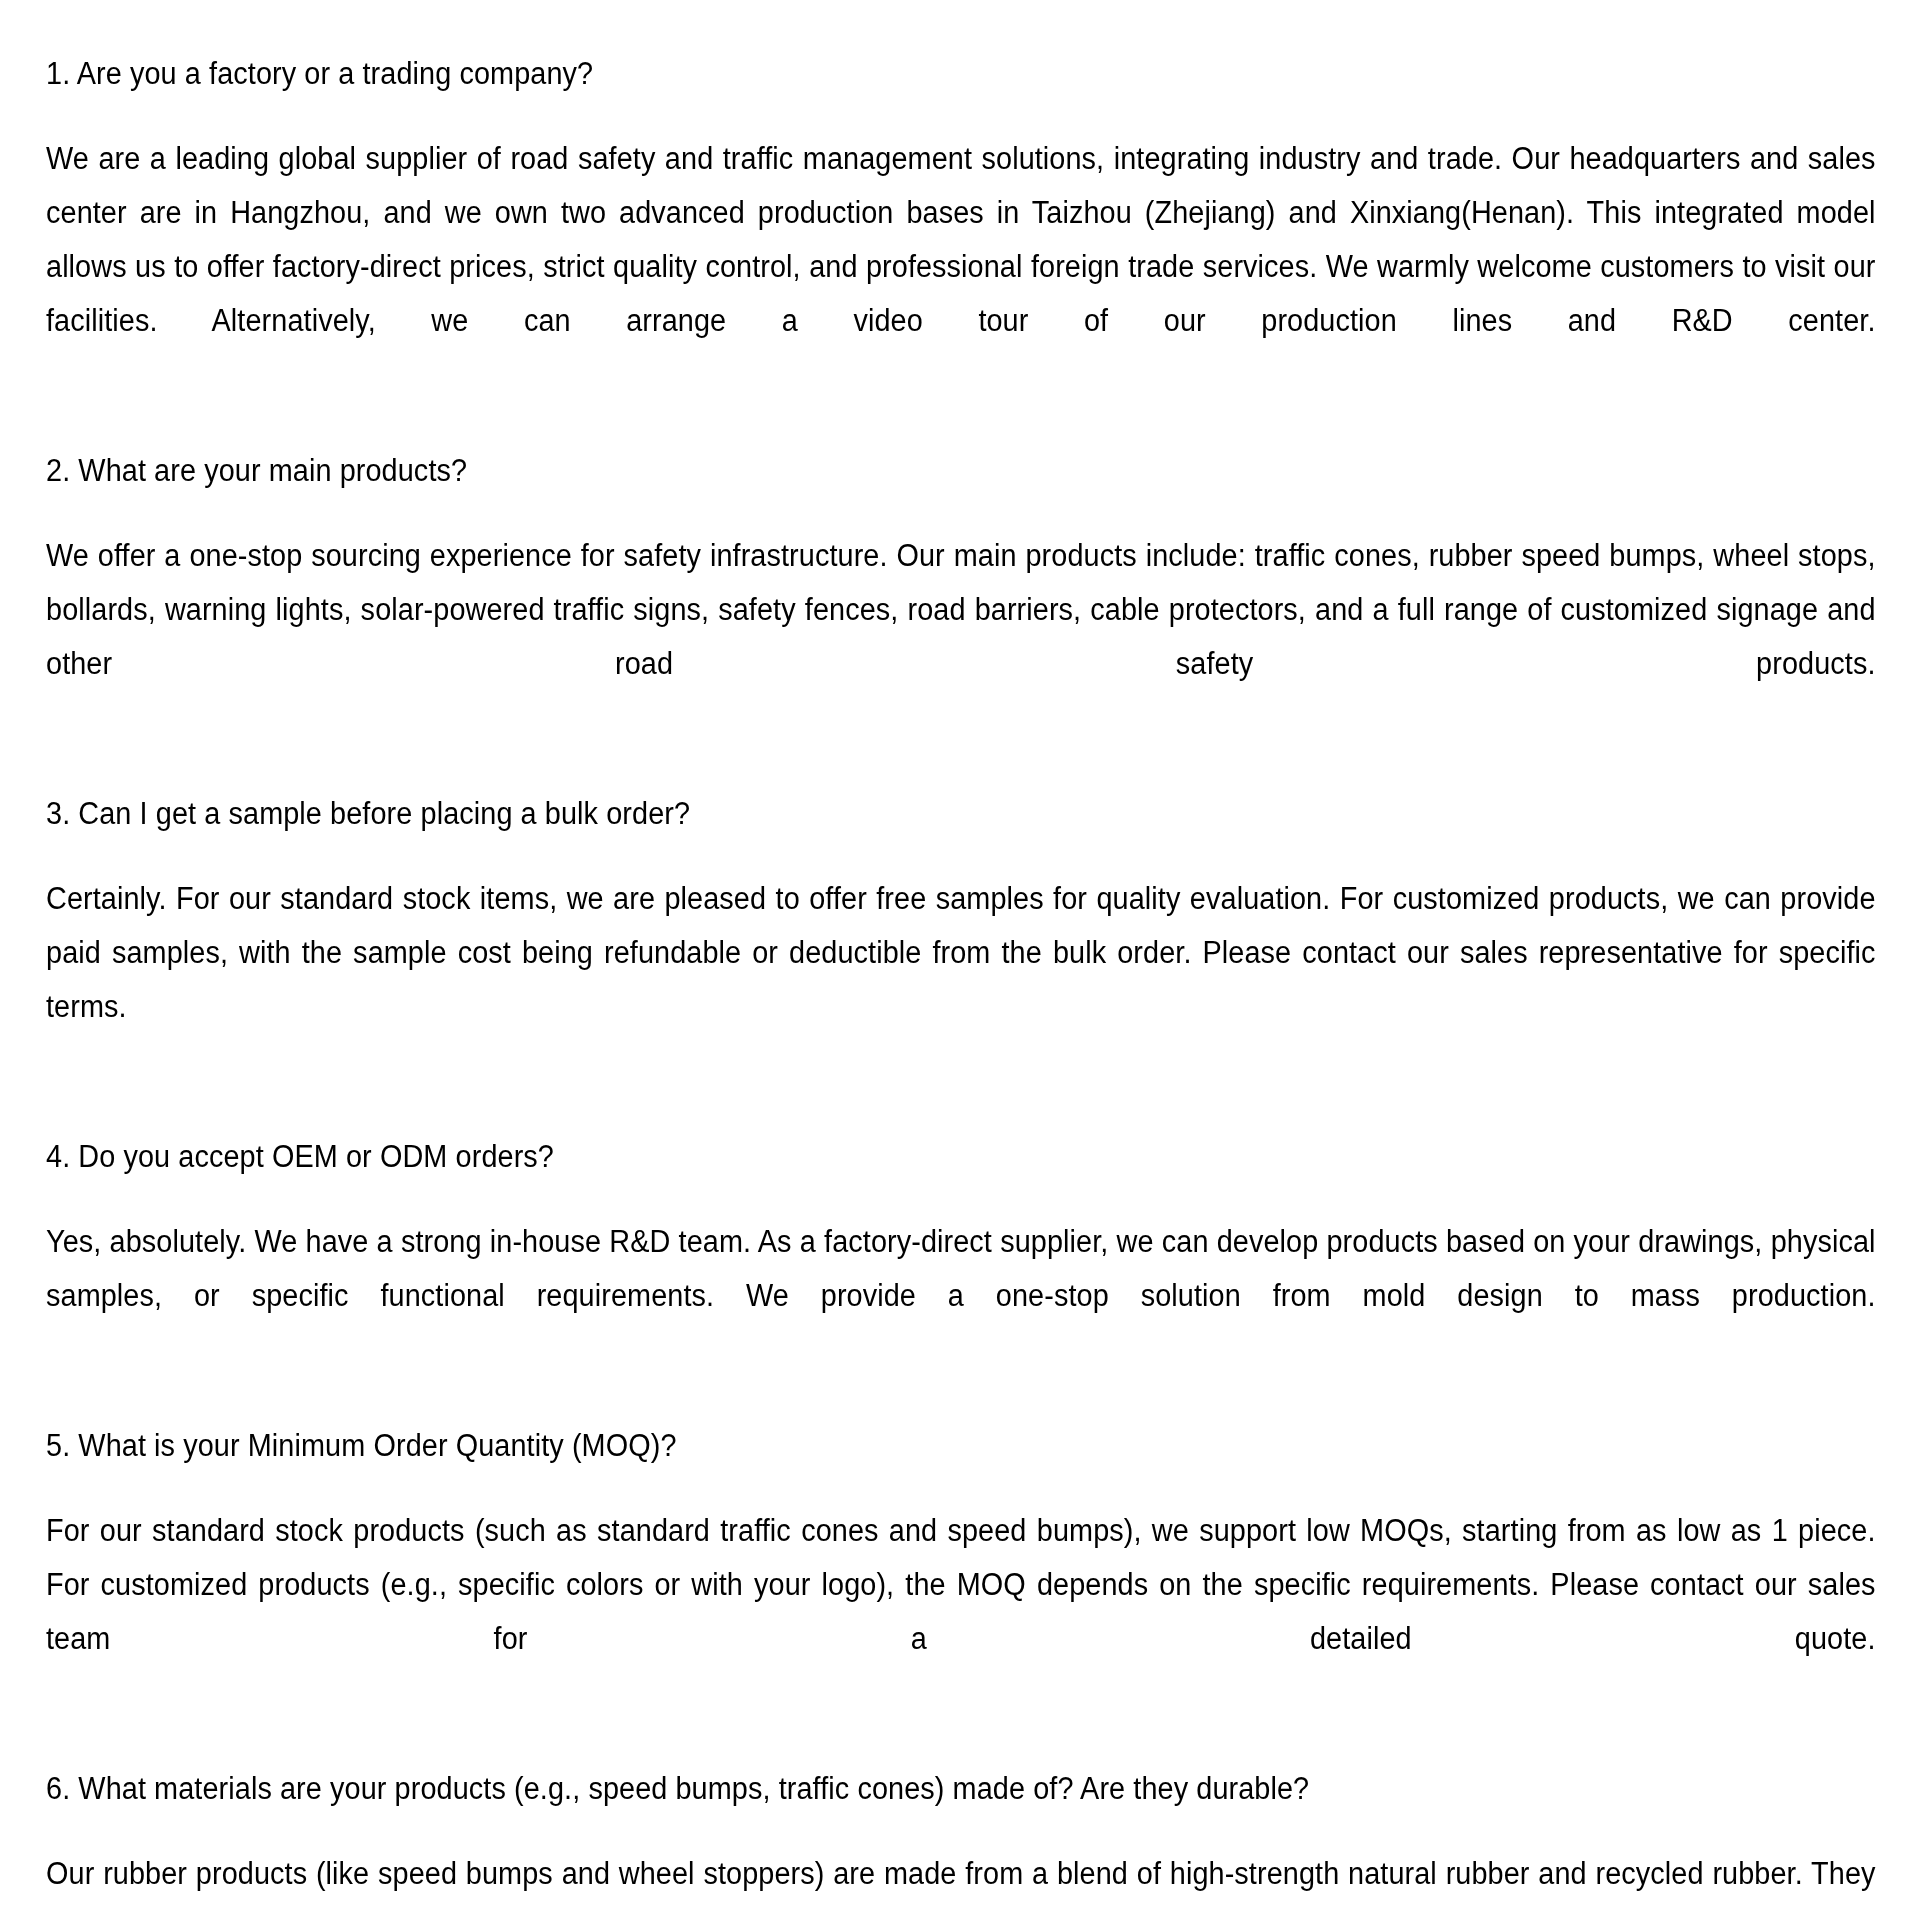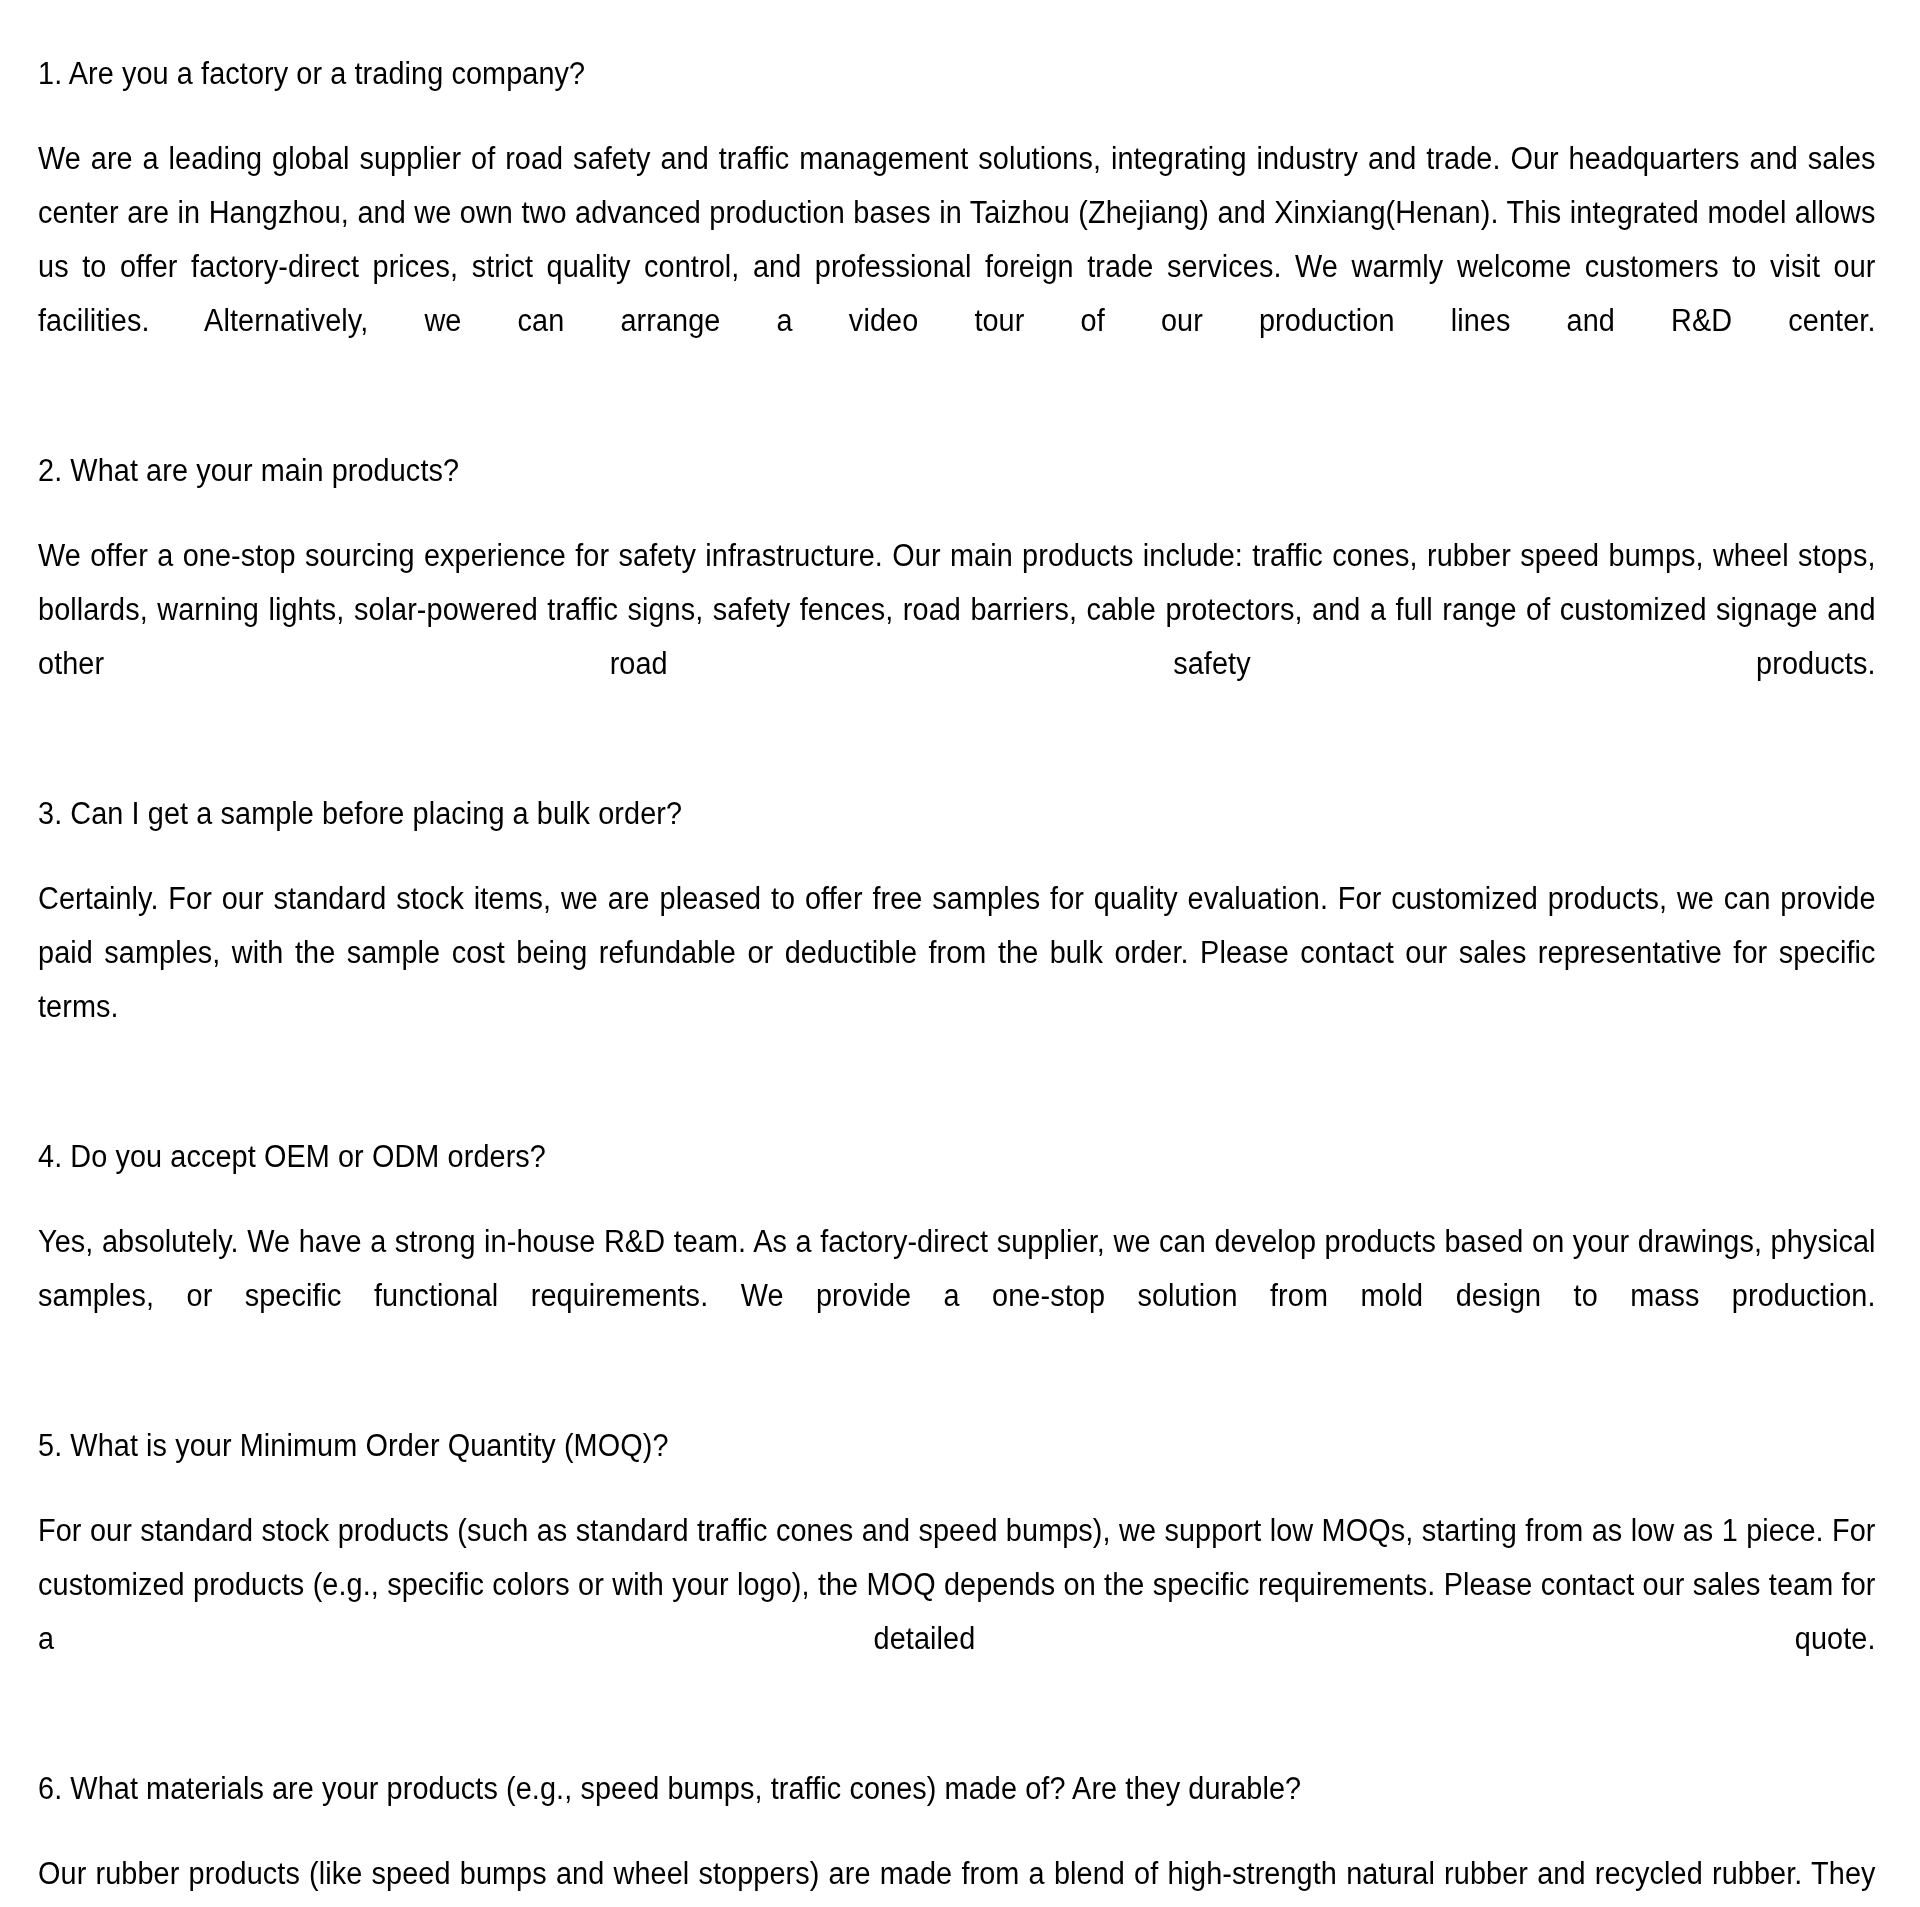--- a/index.html
+++ b/index.html
@@ -13,21 +13,21 @@
     font-family: "Liberation Sans Narrow", "Liberation Sans", "DejaVu Sans", sans-serif;
     color: #000000;
     -webkit-font-smoothing: antialiased;
   }
   #faq-document {
     box-sizing: border-box;
     width: 1920px;
     padding: 16px 44px 0 38px;
   }
   .faq-item {
-    margin: 0 0 42px 0;
+    margin: 0 0 42px 8px;
   }
   .faq-item:last-child {
     margin-bottom: 0;
   }
   .faq-question {
     font-size: 31px;
     line-height: 54px;
     text-align: left;
     white-space: pre-wrap;
     letter-spacing: 0.1px;

